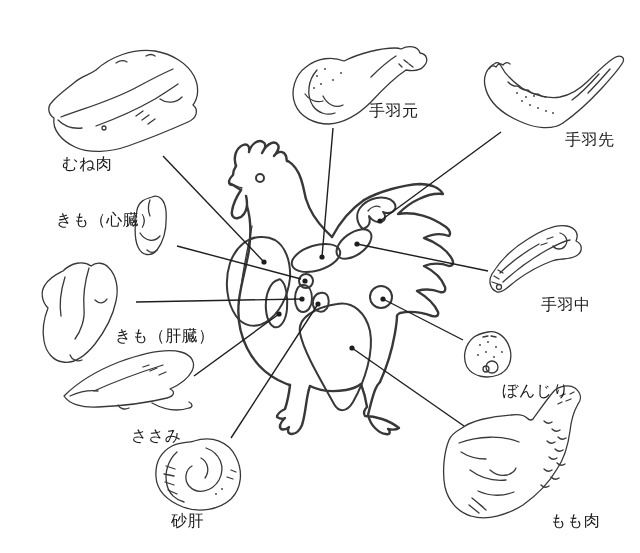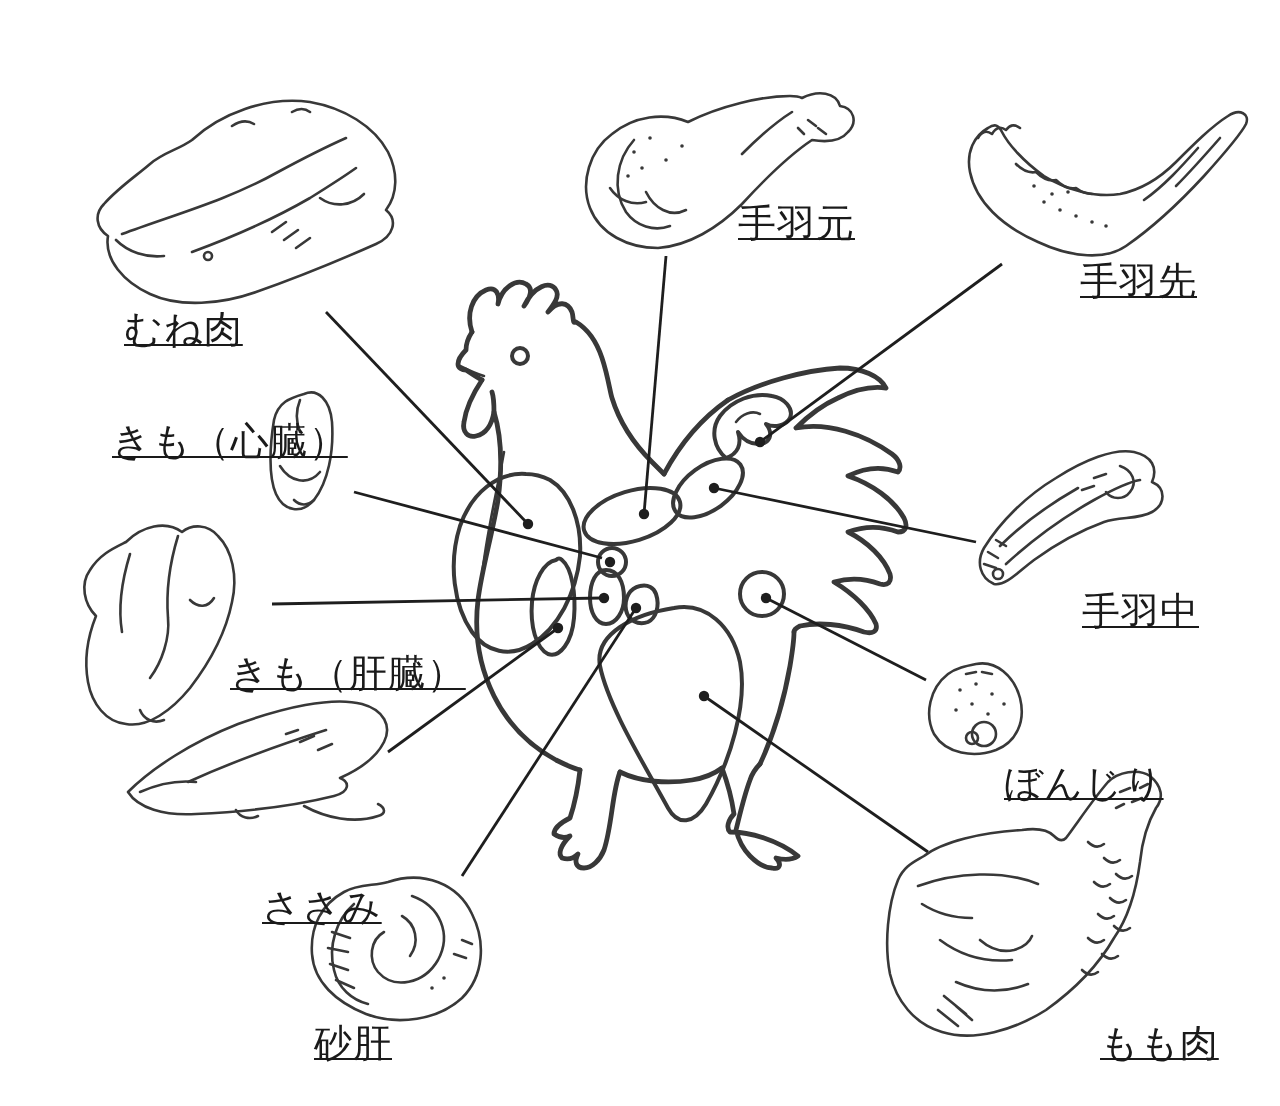--- a/index.html
+++ b/index.html
@@ -12,26 +12,25 @@
   }
   .stage svg{position:absolute;left:0;top:0;}
   .art{stroke:var(--ink,#383838);fill:none;stroke-width:1.3;stroke-linecap:round;stroke-linejoin:round;}
   .chicken-line{stroke:var(--ink,#383838);fill:none;stroke-width:2.4;stroke-linecap:round;stroke-linejoin:round;}
   .region{stroke:var(--ink,#383838);fill:none;stroke-width:2;stroke-linecap:round;stroke-linejoin:round;}
   .leader{stroke:var(--line,#1e1e1e);stroke-width:1.4;fill:none;}
   .dot{fill:var(--line,#1e1e1e);stroke:none;}
   .speck{fill:var(--ink,#383838);stroke:none;}
   .part-label{
     position:absolute;
-    font-size:19px;
+    font-size:16px;
     letter-spacing:0.5px;
     color:var(--label,#1a1a1a);
     white-space:nowrap;
     line-height:1;
-    text-decoration:underline;
   }
 </style>
 </head>
 <body>
 
 <div class="stage">
 
 <svg width="640" height="553" viewBox="0 0 640 553">
 
   <g>
@@ -203,21 +202,21 @@
     <path class="art" d="M 490,470 q 8,7 17,5 q 7,-2 9,-7"></path>
     <path class="art" d="M 472,498 l 11,9 M 469,505 l 10,8 M 478,503 l 8,7"></path>
     <path class="art" d="M 560,396 l 5,-2 M 566,401 l 5,-2 M 558,404 l 4,-2 M 570,394 l 4,-2"></path>
     <path class="art" d="M 544,421 q 4,4 8,1 M 552,429 q 4,4 8,1 M 558,437 q 4,4 8,1 M 547,441 q 4,4 8,1 M 555,449 q 4,4 8,1 M 549,457 q 4,4 8,1 M 557,463 q 4,4 8,1 M 544,469 q 4,4 8,1 M 551,477 q 4,4 8,1 M 541,485 q 4,4 8,1"></path>
   </g>
 </svg>
 
   <div class="part-label" style="left:62px;top:156px">むね肉</div>
   <div class="part-label" style="left:56px;top:212px">きも（心臓）</div>
   <div class="part-label" style="left:115px;top:328px">きも（肝臓）</div>
-  <div class="part-label" style="left:131px;top:445px">ささみ</div>
-  <div class="part-label" style="left:157px;top:513px">砂肝</div>
+  <div class="part-label" style="left:131px;top:428px">ささみ</div>
+  <div class="part-label" style="left:171px;top:513px">砂肝</div>
   <div class="part-label" style="left:369px;top:103px">手羽元</div>
-  <div class="part-label" style="left:540px;top:132px">手羽先</div>
+  <div class="part-label" style="left:565px;top:132px">手羽先</div>
   <div class="part-label" style="left:541px;top:297px">手羽中</div>
   <div class="part-label" style="left:502px;top:383px">ぼんじり</div>
   <div class="part-label" style="left:550px;top:513px">もも肉</div>
 
 </div>
 
 </body></html>

